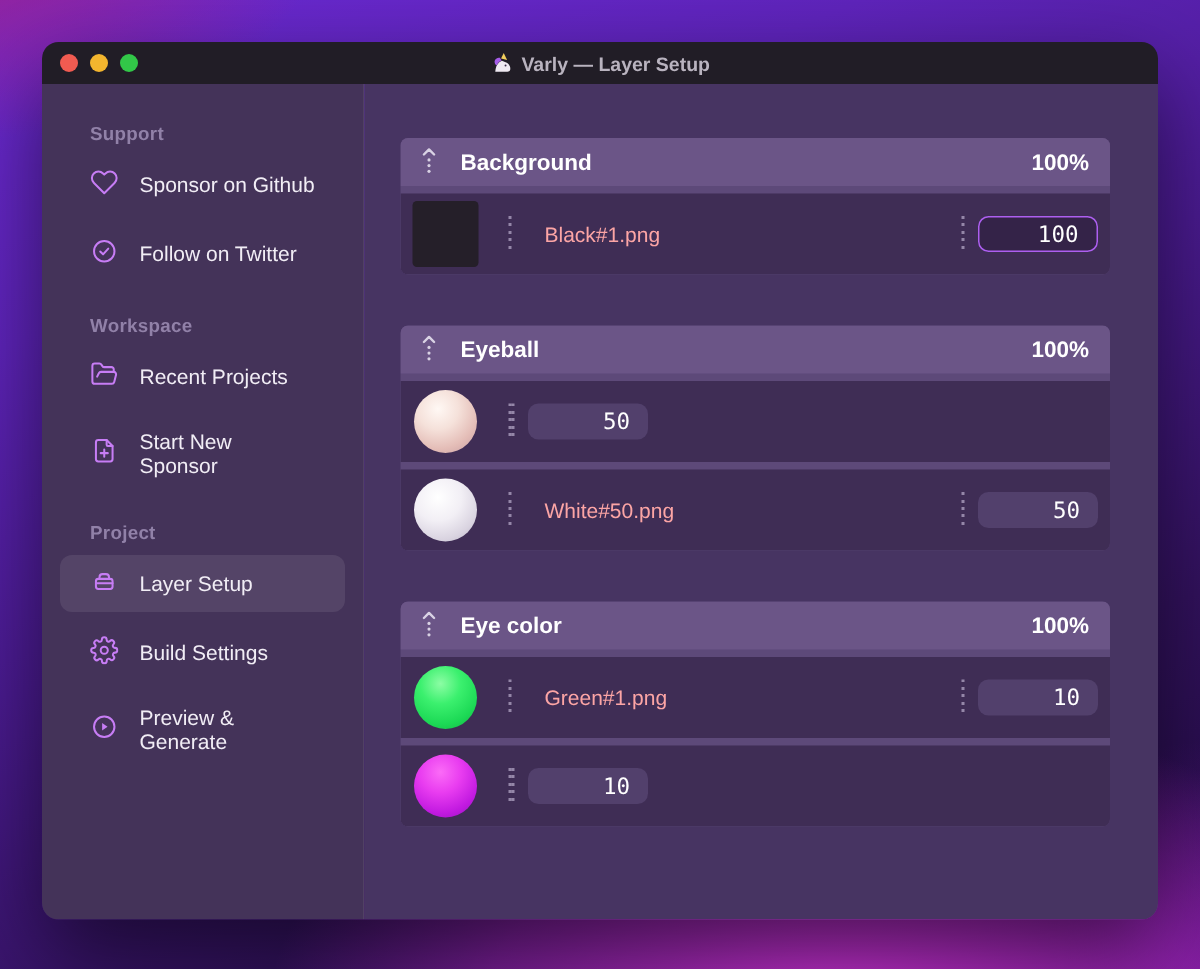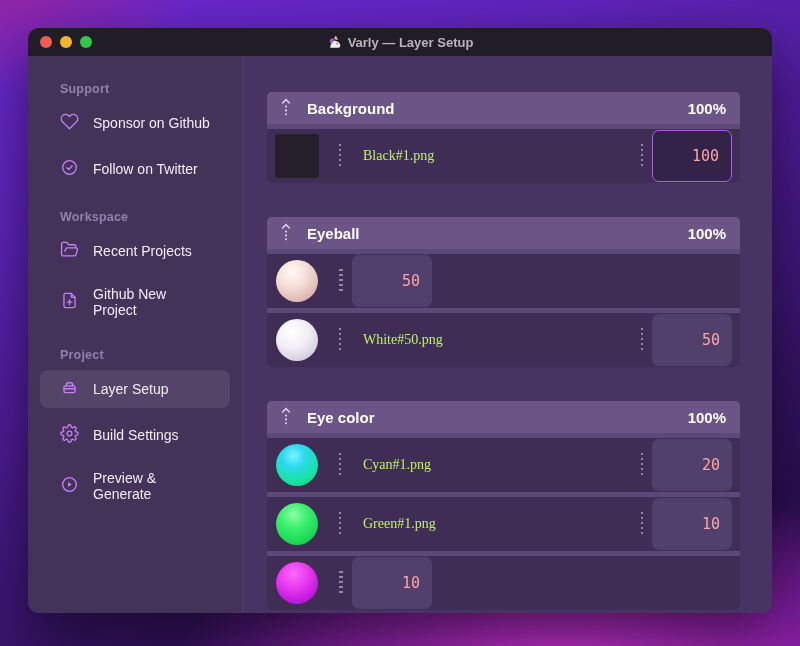--- a/index.html
+++ b/index.html
@@ -46,25 +46,25 @@
   .thumb { width:44px; height:44px; flex:0 0 44px; margin-right:20px; }
   .black-square-thumb { background:#251f29; border-radius:3px; }
   .sphere { width:42px; height:42px; flex-basis:42px; border-radius:50%; margin-left:1px; margin-right:21px; }
   .red-sphere-thumb   { background:radial-gradient(circle at 38% 30%, #fff8f4 0%, #f5e1da 35%, #e4bdb7 68%, #c9a0a4 95%); }
   .white-sphere-thumb { background:radial-gradient(circle at 38% 30%, #ffffff 0%, #f2eff5 40%, #d9d3e0 72%, #bab3c6 96%); }
   .cyan-sphere-thumb  { background:radial-gradient(circle at 42% 28%, #7cf3ff 0%, #2bd9ee 30%, #17e3a0 66%, #10cf72 95%); }
   .green-sphere-thumb { background:radial-gradient(circle at 42% 28%, #8cfda4 0%, #3bf06e 35%, #1cd955 70%, #15b545 95%); }
   .pink-sphere-thumb  { background:radial-gradient(circle at 42% 28%, #fb6bf7 0%, #e93df0 35%, #c21ae0 70%, #9912c2 95%); }
   .vsep { width:2px; height:24px; flex:0 0 2px;
           background-image:repeating-linear-gradient(to bottom, rgba(219,208,236,.55) 0 2px, transparent 2px 5px); }
-  .file { margin-left:22px; flex:1; font-family:Liberation Serif, serif; font-size:14px; color:#bef264; }
-  .weight-input { width:80px; height:52px; margin-left:9px; flex:0 0 80px;
+  .file { margin-left:22px; flex:1; font-family:Liberation Sans, sans-serif; font-size:14px; color:#fca5a5; }
+  .weight-input { width:80px; height:24px; margin-left:9px; flex:0 0 80px;
                   background:#52406c; border:none; border-radius:7px;
                   text-align:right; padding:0 12px; outline:none;
-                  font-family:"DejaVu Sans Mono", monospace; font-size:15px; color:#fca5a5; }
+                  font-family:"DejaVu Sans Mono", monospace; font-size:15px; color:#ffffff; }
   .weight-input.focused { background:#342348; border:1.5px solid #ad5ff0; }
 </style>
 </head>
 <body>
 
 <div class="window">
   <div class="titlebar">
     <div class="lights">
         <div class="light" title="close-button" style="background: rgb(241, 91, 81);"></div>
         <div class="light" title="minimize-button" style="background: rgb(243, 181, 46);"></div>
@@ -111,21 +111,21 @@
               </svg></span>
     <span class="nav-label">Recent Projects</span>
   </div>
 
   <div class="nav-item">
     <span class="nav-icon"><svg viewBox="0 0 24 24">
                 <path d="M14 3v4a1 1 0 0 0 1 1h4"></path>
                 <path d="M17 21H7a2 2 0 0 1-2-2V5a2 2 0 0 1 2-2h7l5 5v11a2 2 0 0 1-2 2z"></path>
                 <path d="M12 11v6M9 14h6"></path>
               </svg></span>
-    <span class="nav-label">Github New Project</span>
+    <span class="nav-label">Start New Sponsor</span>
   </div>
 </div>
 
   <div class="section">
     <div class="section-label">Project</div>
 
   <div class="nav-item selected">
     <span class="nav-icon"><svg viewBox="0 0 24 24">
                 <path d="M8 10V8.6A2.6 2.6 0 0 1 10.6 6h2.8A2.6 2.6 0 0 1 16 8.6V10"></path>
                 <rect x="5" y="10" width="14" height="8.5" rx="2"></rect>
@@ -212,27 +212,20 @@
           <path d="M5 1.6 L8.4 5 M5 1.6 L1.6 5" stroke="#d9d2e4" stroke-width="1.6" fill="none" stroke-linecap="round"></path>
           <circle cx="5" cy="8.6" r="1.05" fill="#d9d2e4"></circle>
           <circle cx="5" cy="12.4" r="1.05" fill="#d9d2e4"></circle>
           <circle cx="5" cy="16.2" r="1.05" fill="#d9d2e4"></circle>
         </svg>
       </span>
       <span class="group-name">Eye color</span>
       <span class="group-weight">100%</span>
     </div>
 
-  <div class="row">
-    <div class="thumb cyan-sphere-thumb sphere"></div>
-    <div class="vsep"></div>
-    <div class="file">Cyan#1.png</div>
-    <div class="vsep"></div>
-    <input class="weight-input" type="text" value="20" style="">
-  </div>
 
   <div class="row">
     <div class="thumb green-sphere-thumb sphere"></div>
     <div class="vsep"></div>
     <div class="file">Green#1.png</div>
     <div class="vsep"></div>
     <input class="weight-input" type="text" value="10" style="">
   </div>
 
   <div class="row">

